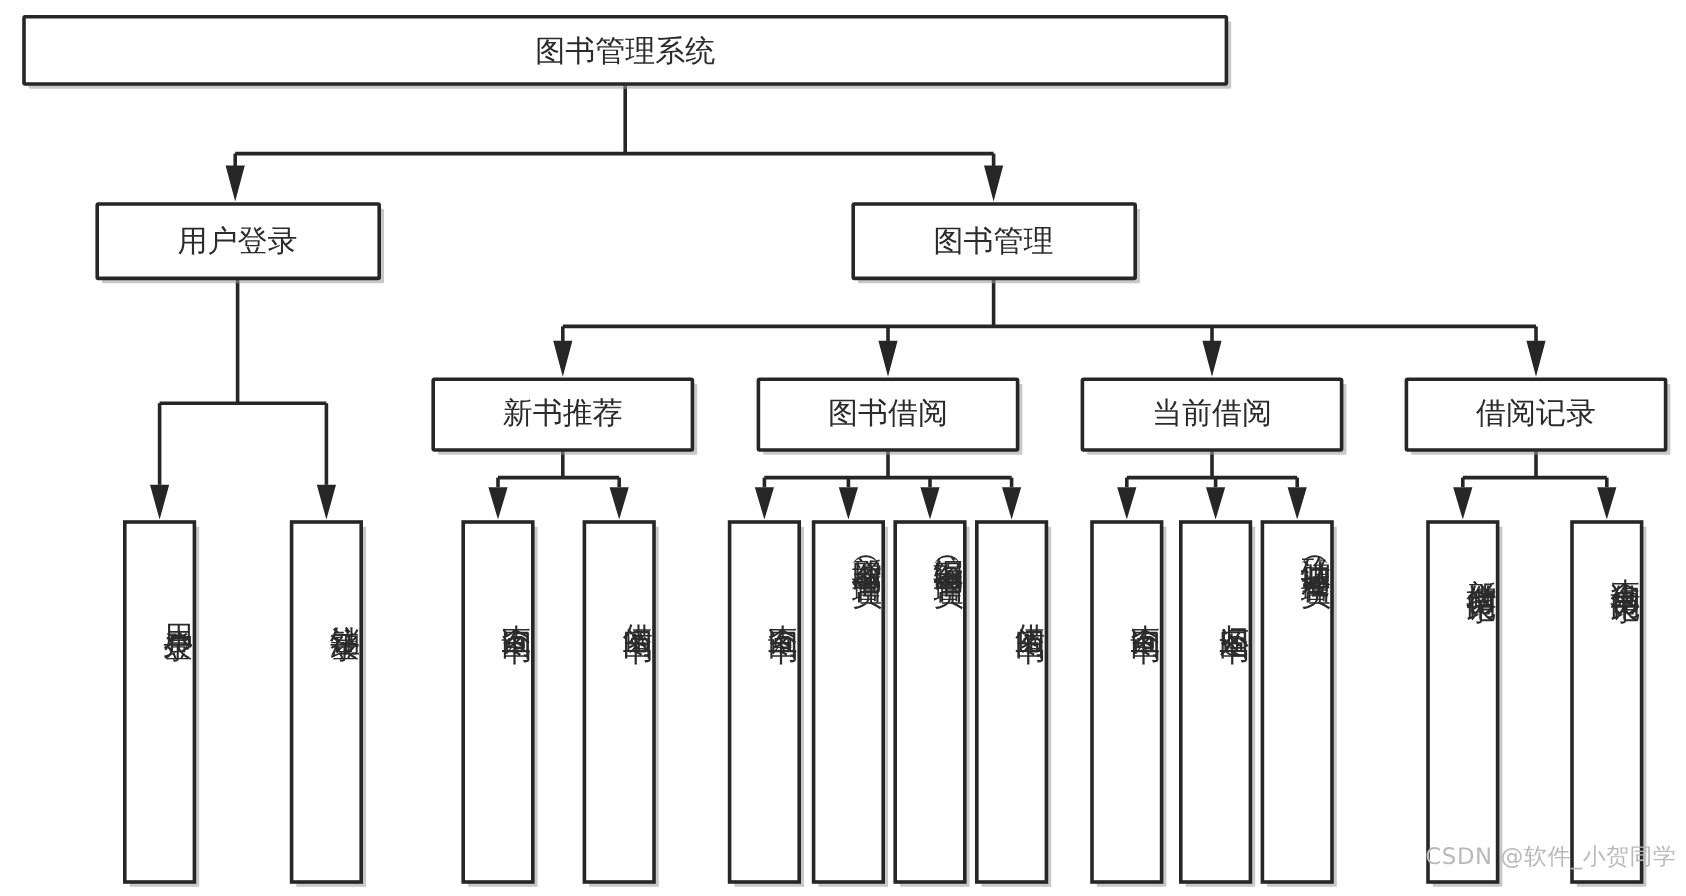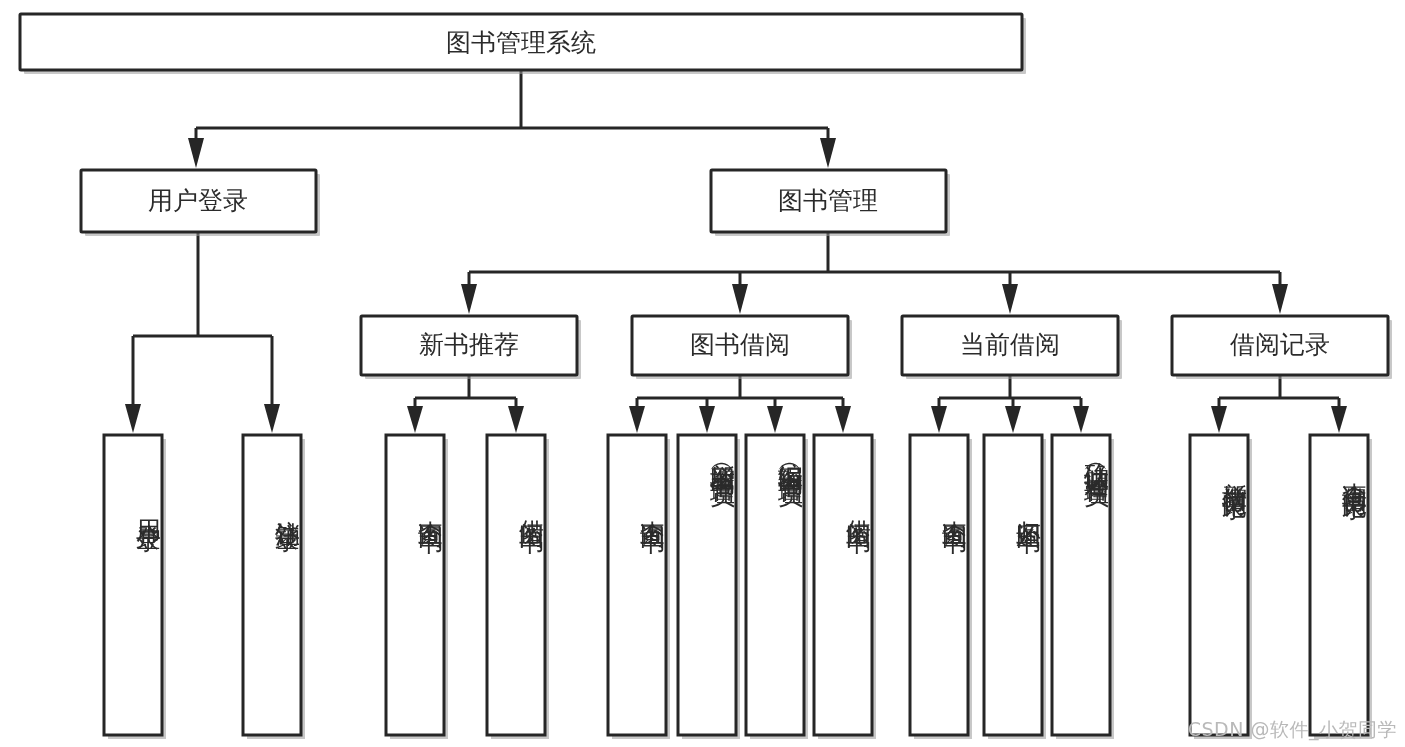--- a/index.html
+++ b/index.html
@@ -33,21 +33,21 @@
     line-height:1.08;
     letter-spacing:3px;
     color:#2b2b2b;
     white-space:nowrap;
     text-align:center;
     pointer-events:none;
   }
   .watermark{
     position:absolute;
     right:8px;
-    bottom:4px;
+    bottom:20px;
     font-family:"DejaVu Sans","Liberation Sans",sans-serif;
     font-size:19px;
     color:#b9b9b9;
     letter-spacing:.5px;
     white-space:nowrap;
   }
 </style>
 </head>
 <body>
 

